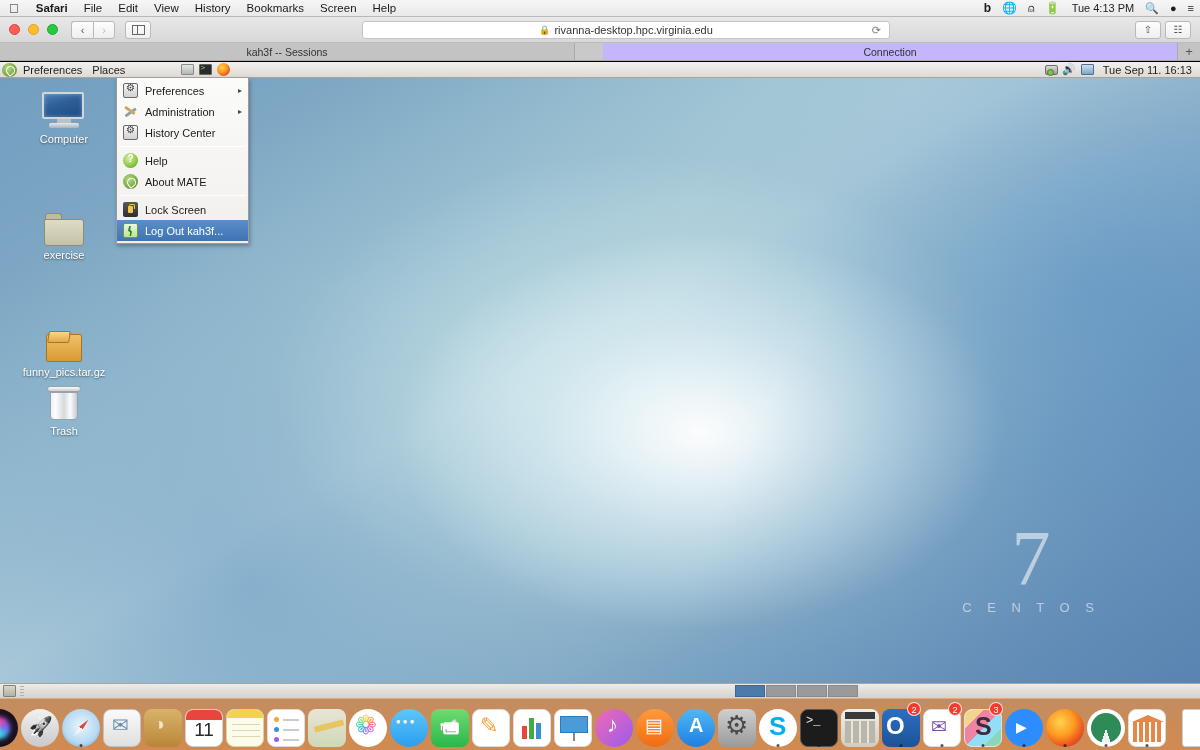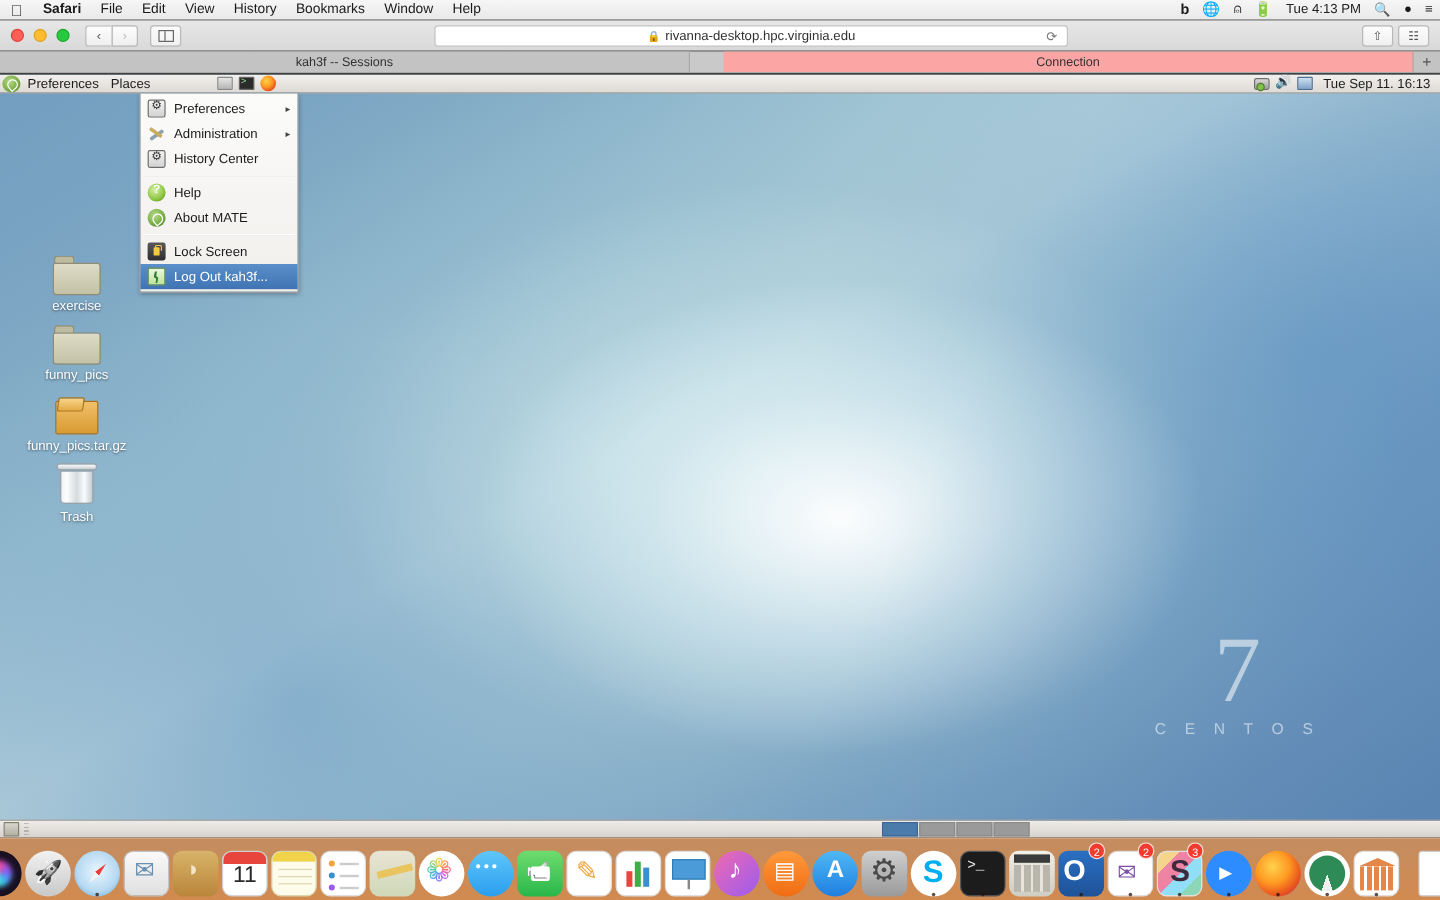--- a/index.html
+++ b/index.html
@@ -77,21 +77,21 @@
   
   #tabbar{
     height:18px; width:100%; display:flex;
     background:#c9c9c9; border-bottom:1px solid #a8a8a8;
     font-size:10.5px; color:#333;
   }
   .tab{
     flex:1; display:flex; align-items:center; justify-content:center;
     border-right:1px solid #aaa; position:relative;
   }
-  .tab.active{ background:#fca5a5;margin-left:28px; }
+  .tab.active{ background:#c4b5fd;margin-left:28px; }
   .tab.inactive{ background:#c3c3c3; }
   #tab-plus{
     width:22px; display:flex; align-items:center; justify-content:center;
     background:#c3c3c3; font-size:13px; color:#555;
   }
 
   
   #remote{ position:absolute; top:62px; left:0; width:1200px; height:636px; overflow:hidden; }
 
   #wallpaper{
@@ -387,21 +387,21 @@
 
   <div id="macmenubar">
     <div class="mm-left">
       <span class="apple-logo"></span>
       <span class="mm-item bold">Safari</span>
       <span class="mm-item">File</span>
       <span class="mm-item">Edit</span>
       <span class="mm-item">View</span>
       <span class="mm-item">History</span>
       <span class="mm-item">Bookmarks</span>
-      <span class="mm-item">Window</span>
+      <span class="mm-item">Screen</span>
       <span class="mm-item">Help</span>
     </div>
     <div class="mm-right">
       <span class="mm-icon" style="font-size:12px;font-weight:bold;">b</span>
       <span class="mm-icon" style="font-size:12px;">🌐</span>
       <span class="mm-icon" style="font-size:11px;">⍝</span>
       <span class="mm-icon" style="font-size:12px;">🔋</span>
       <span class="mm-status">Tue 4:13 PM</span>
       <span class="mm-icon" style="font-size:11px;">🔍</span>
       <span class="mm-icon" style="font-size:11px;">●</span>
@@ -445,41 +445,42 @@
   </div>
 
   <div id="remote">
 
     <div id="wallpaper"></div>
     <div id="centos-brand">
       <div class="seven">7</div>
       <div class="word">C E N T O S</div>
     </div>
 
+    <div class="desk-icon" style="left:16px; top:24px;">
+      <div class="glyph">
+        <div class="gl-computer">
+            <div class="mon"></div>
+            <div class="stand"></div>
+            <div class="base"></div>
+          </div>
+      </div>
+      <div class="cap">Computer</div>
+    </div>
 
 
     <div class="desk-icon" style="left:16px; top:140px;">
       <div class="glyph">
         <div class="gl-folder">
             <div class="tabf"></div>
             <div class="body"></div>
           </div>
       </div>
       <div class="cap">exercise</div>
     </div>
 
-    <div class="desk-icon" style="left:16px; top:198px;">
-      <div class="glyph">
-        <div class="gl-folder">
-            <div class="tabf"></div>
-            <div class="body"></div>
-          </div>
-      </div>
-      <div class="cap">funny_pics</div>
-    </div>
 
     <div class="desk-icon" style="left:16px; top:257px;">
       <div class="glyph">
         <div class="gl-archive">
             <div class="back"></div>
             <div class="flap"></div>
           </div>
       </div>
       <div class="cap">funny_pics.tar.gz</div>
     </div>

